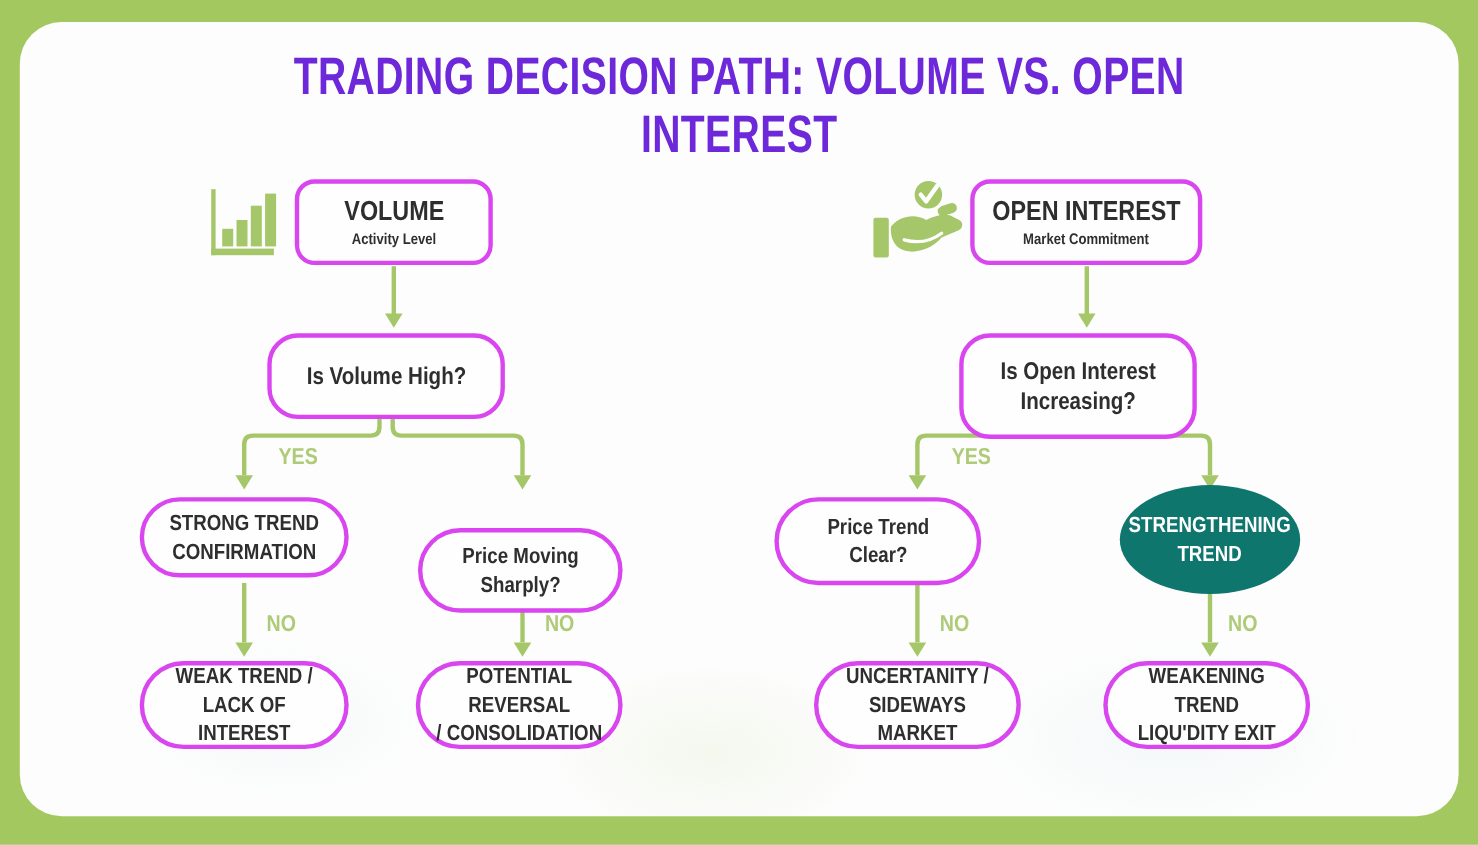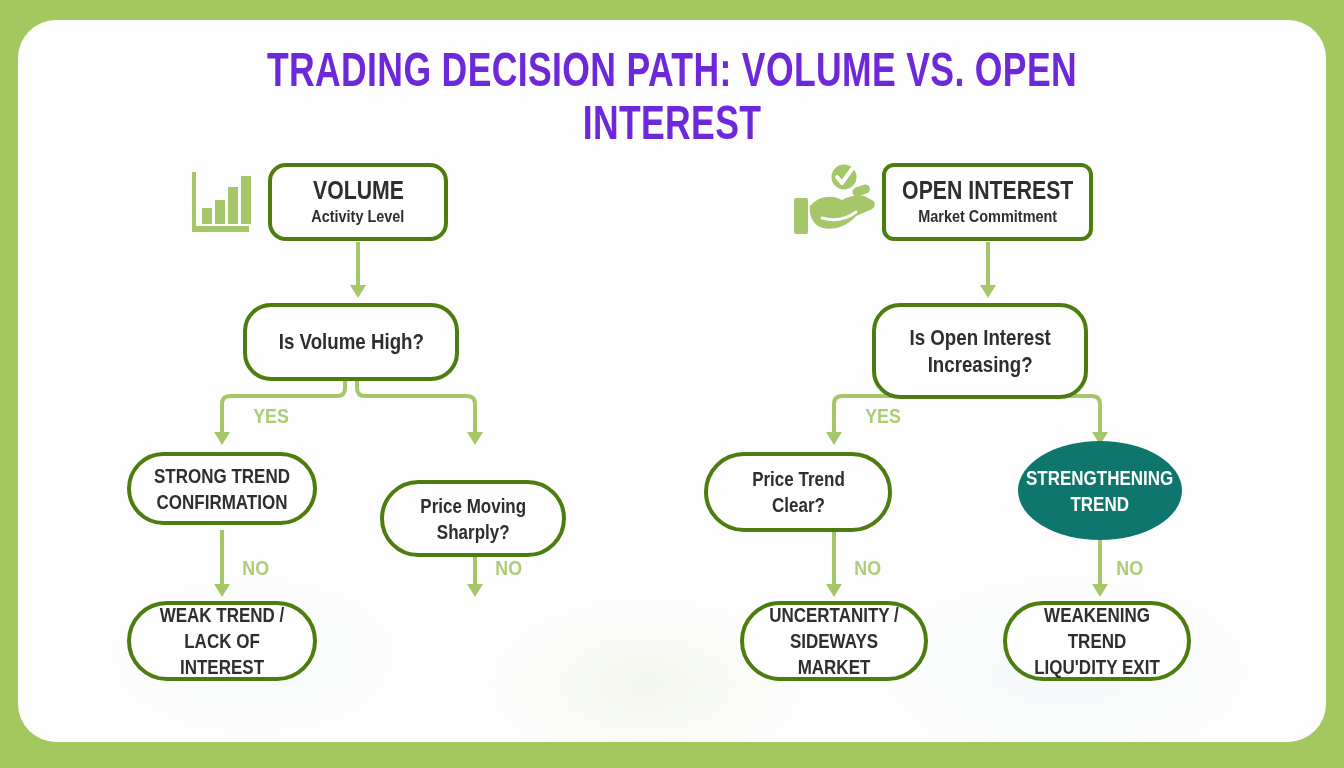--- a/index.html
+++ b/index.html
@@ -24,27 +24,27 @@
   }
   .abs{position:absolute;}
   #title{
     position:absolute;left:0;top:44px;width:1344px;text-align:center;
     color:#6d28d9;font-size:48px;font-weight:700;line-height:1.1;
   }
   .cond{display:inline-block;transform:scaleX(0.74);transform-origin:50% 50%;white-space:pre-line;letter-spacing:0.5px;}
   .cond85{display:inline-block;transform:scaleX(0.85);transform-origin:50% 50%;white-space:pre-line;}
   .node{
     position:absolute;display:flex;flex-direction:column;align-items:center;justify-content:center;
-    border:4px solid #4d7c0f;background:#fefefe;color:#2e2e2e;text-align:center;box-sizing:border-box;
+    border:4px solid #d946ef;background:#fefefe;color:#2e2e2e;text-align:center;box-sizing:border-box;
   }
   .rounded-box{border-radius:18px;}
   .soft-box{border-radius:28px;}
   .pill{border-radius:44px;}
   .node .main{font-size:25px;font-weight:700;line-height:1.15;}
-  .node .sub{font-size:17px;font-weight:700;line-height:1.2;margin-top:2px;}
+  .node .sub{font-size:14px;font-weight:700;line-height:1.2;margin-top:2px;}
   .q-text{font-size:22px;font-weight:700;line-height:1.25;}
   .r-text{font-size:20px;font-weight:700;line-height:1.3;}
   .ellipse-node{
     position:absolute;display:flex;align-items:center;justify-content:center;
     background:#0f766e;border-radius:50%;color:#ffffff;text-align:center;
   }
   .ellipse-node .r-text{font-size:20px;}
   .branch-label{
     position:absolute;color:#aecb78;font-size:21px;font-weight:700;
   }
@@ -136,37 +136,43 @@
     <span class="cond85">NO</span>
   </div>
 
   <div class="node pill" style="left:127px;top:601px;width:190px;height:80px;">
     <div class="r-text">
       <span class="cond85">WEAK TREND /
 LACK OF INTEREST</span>
     </div>
   </div>
 
+  <div class="node pill" style="left:378px;top:601px;width:188px;height:80px;">
+    <div class="r-text">
+      <span class="cond85">POTENTIAL REVERSAL
+/ CONSOLIDATION</span>
+    </div>
+  </div>
 
   <svg class="abs" style="left:792px;top:162px;" width="86" height="88" viewBox="0 0 86 88">
     <rect x="2" y="36" width="14" height="36" rx="2" fill="#a5c76a"></rect>
     <path d="M18,44
              C26,34 40,32 50,38
              C58,34 66,32 72,34
              L80,38 C84,40 84,46 78,48
              L64,54
              C54,66 36,70 26,64
              C20,60 17,52 18,44 Z" fill="#a5c76a"></path>
     <path d="M30,56 C44,60 56,56 64,50" stroke="#fdfdfd" stroke-width="3" fill="none" stroke-linecap="round"></path>
     <rect x="60" y="24" width="18" height="9" rx="4.5" fill="#a5c76a" transform="rotate(-18 69 28)"></rect>
     <circle cx="52" cy="15" r="14" fill="#a5c76a" stroke="#fdfdfd" stroke-width="3"></circle>
     <path d="M45,15 L50,21 L60,7" stroke="#ffffff" stroke-width="4" fill="none" stroke-linecap="round" stroke-linejoin="round"></path>
   </svg>
 
-  <div class="node rounded-box" style="left:882px;top:163px;width:211px;height:78px;border-radius:12px;">
+  <div class="node rounded-box" style="left:882px;top:163px;width:211px;height:78px;">
     <div class="main">
       <span class="cond85">OPEN INTEREST</span>
     </div>
     <div class="sub">
       <span class="cond85">Market Commitment</span>
     </div>
   </div>
 
   <div class="node soft-box" style="left:872px;top:303px;width:216px;height:96px;">
     <div class="q-text">

